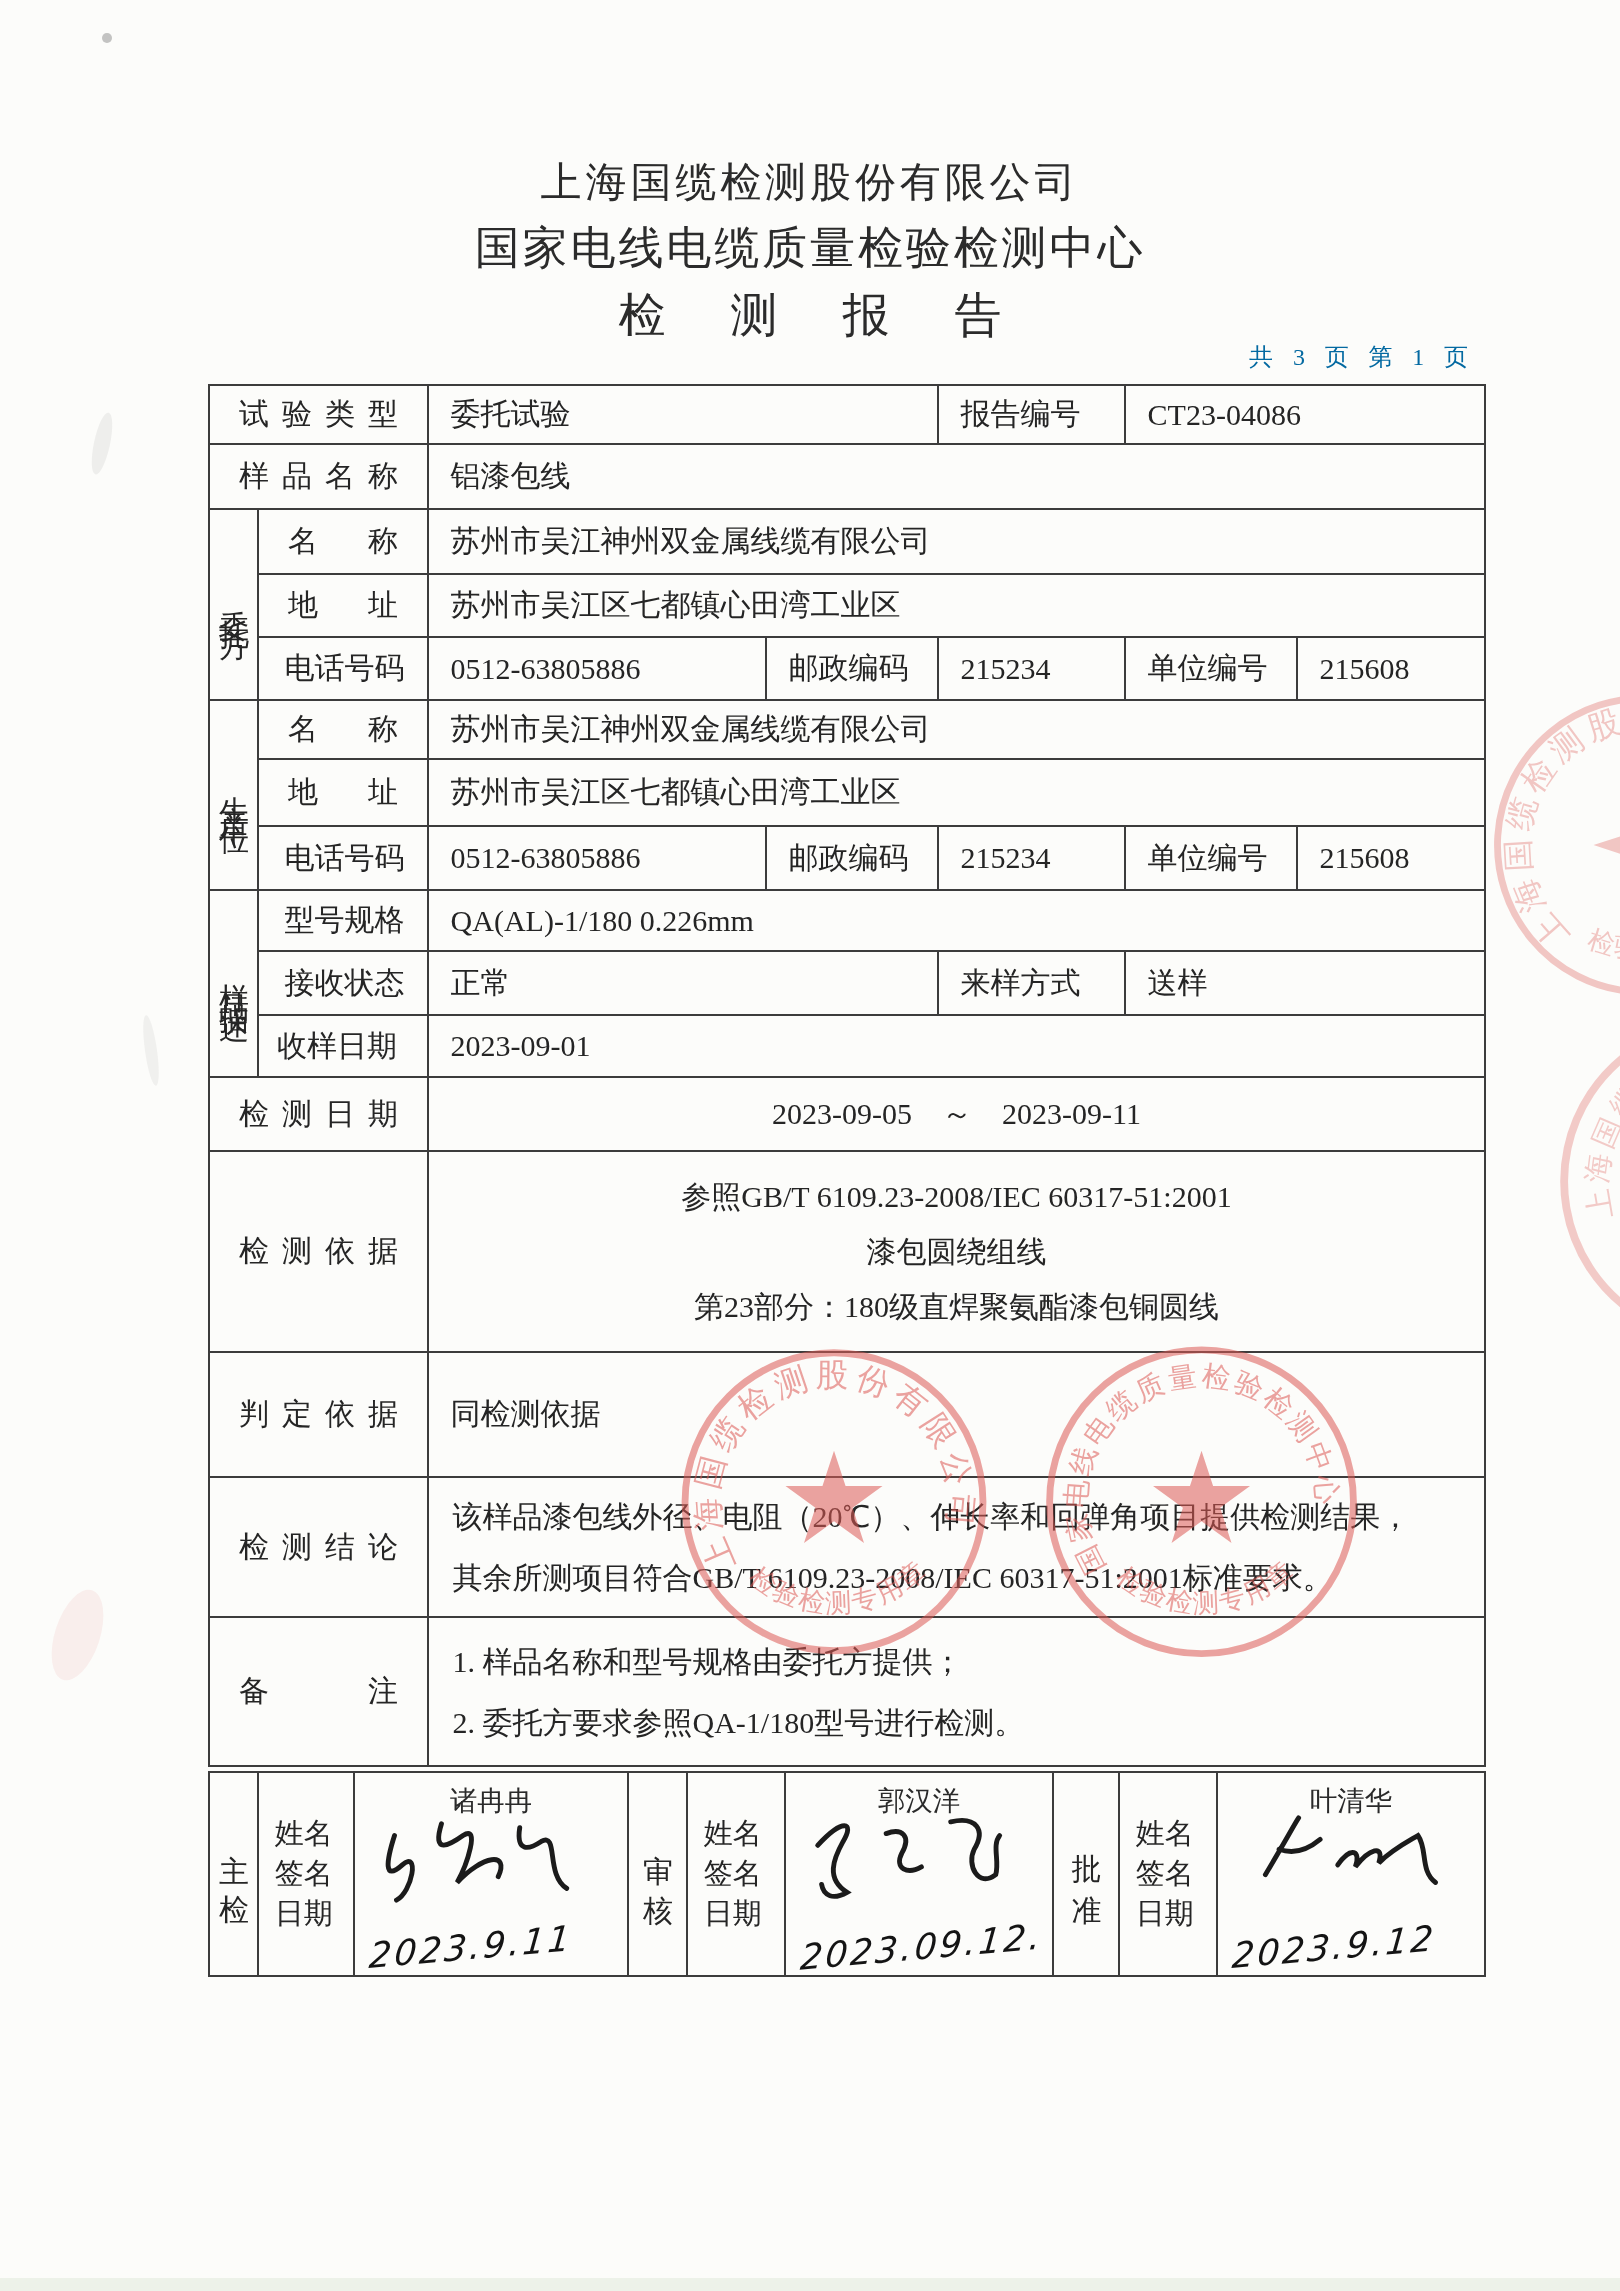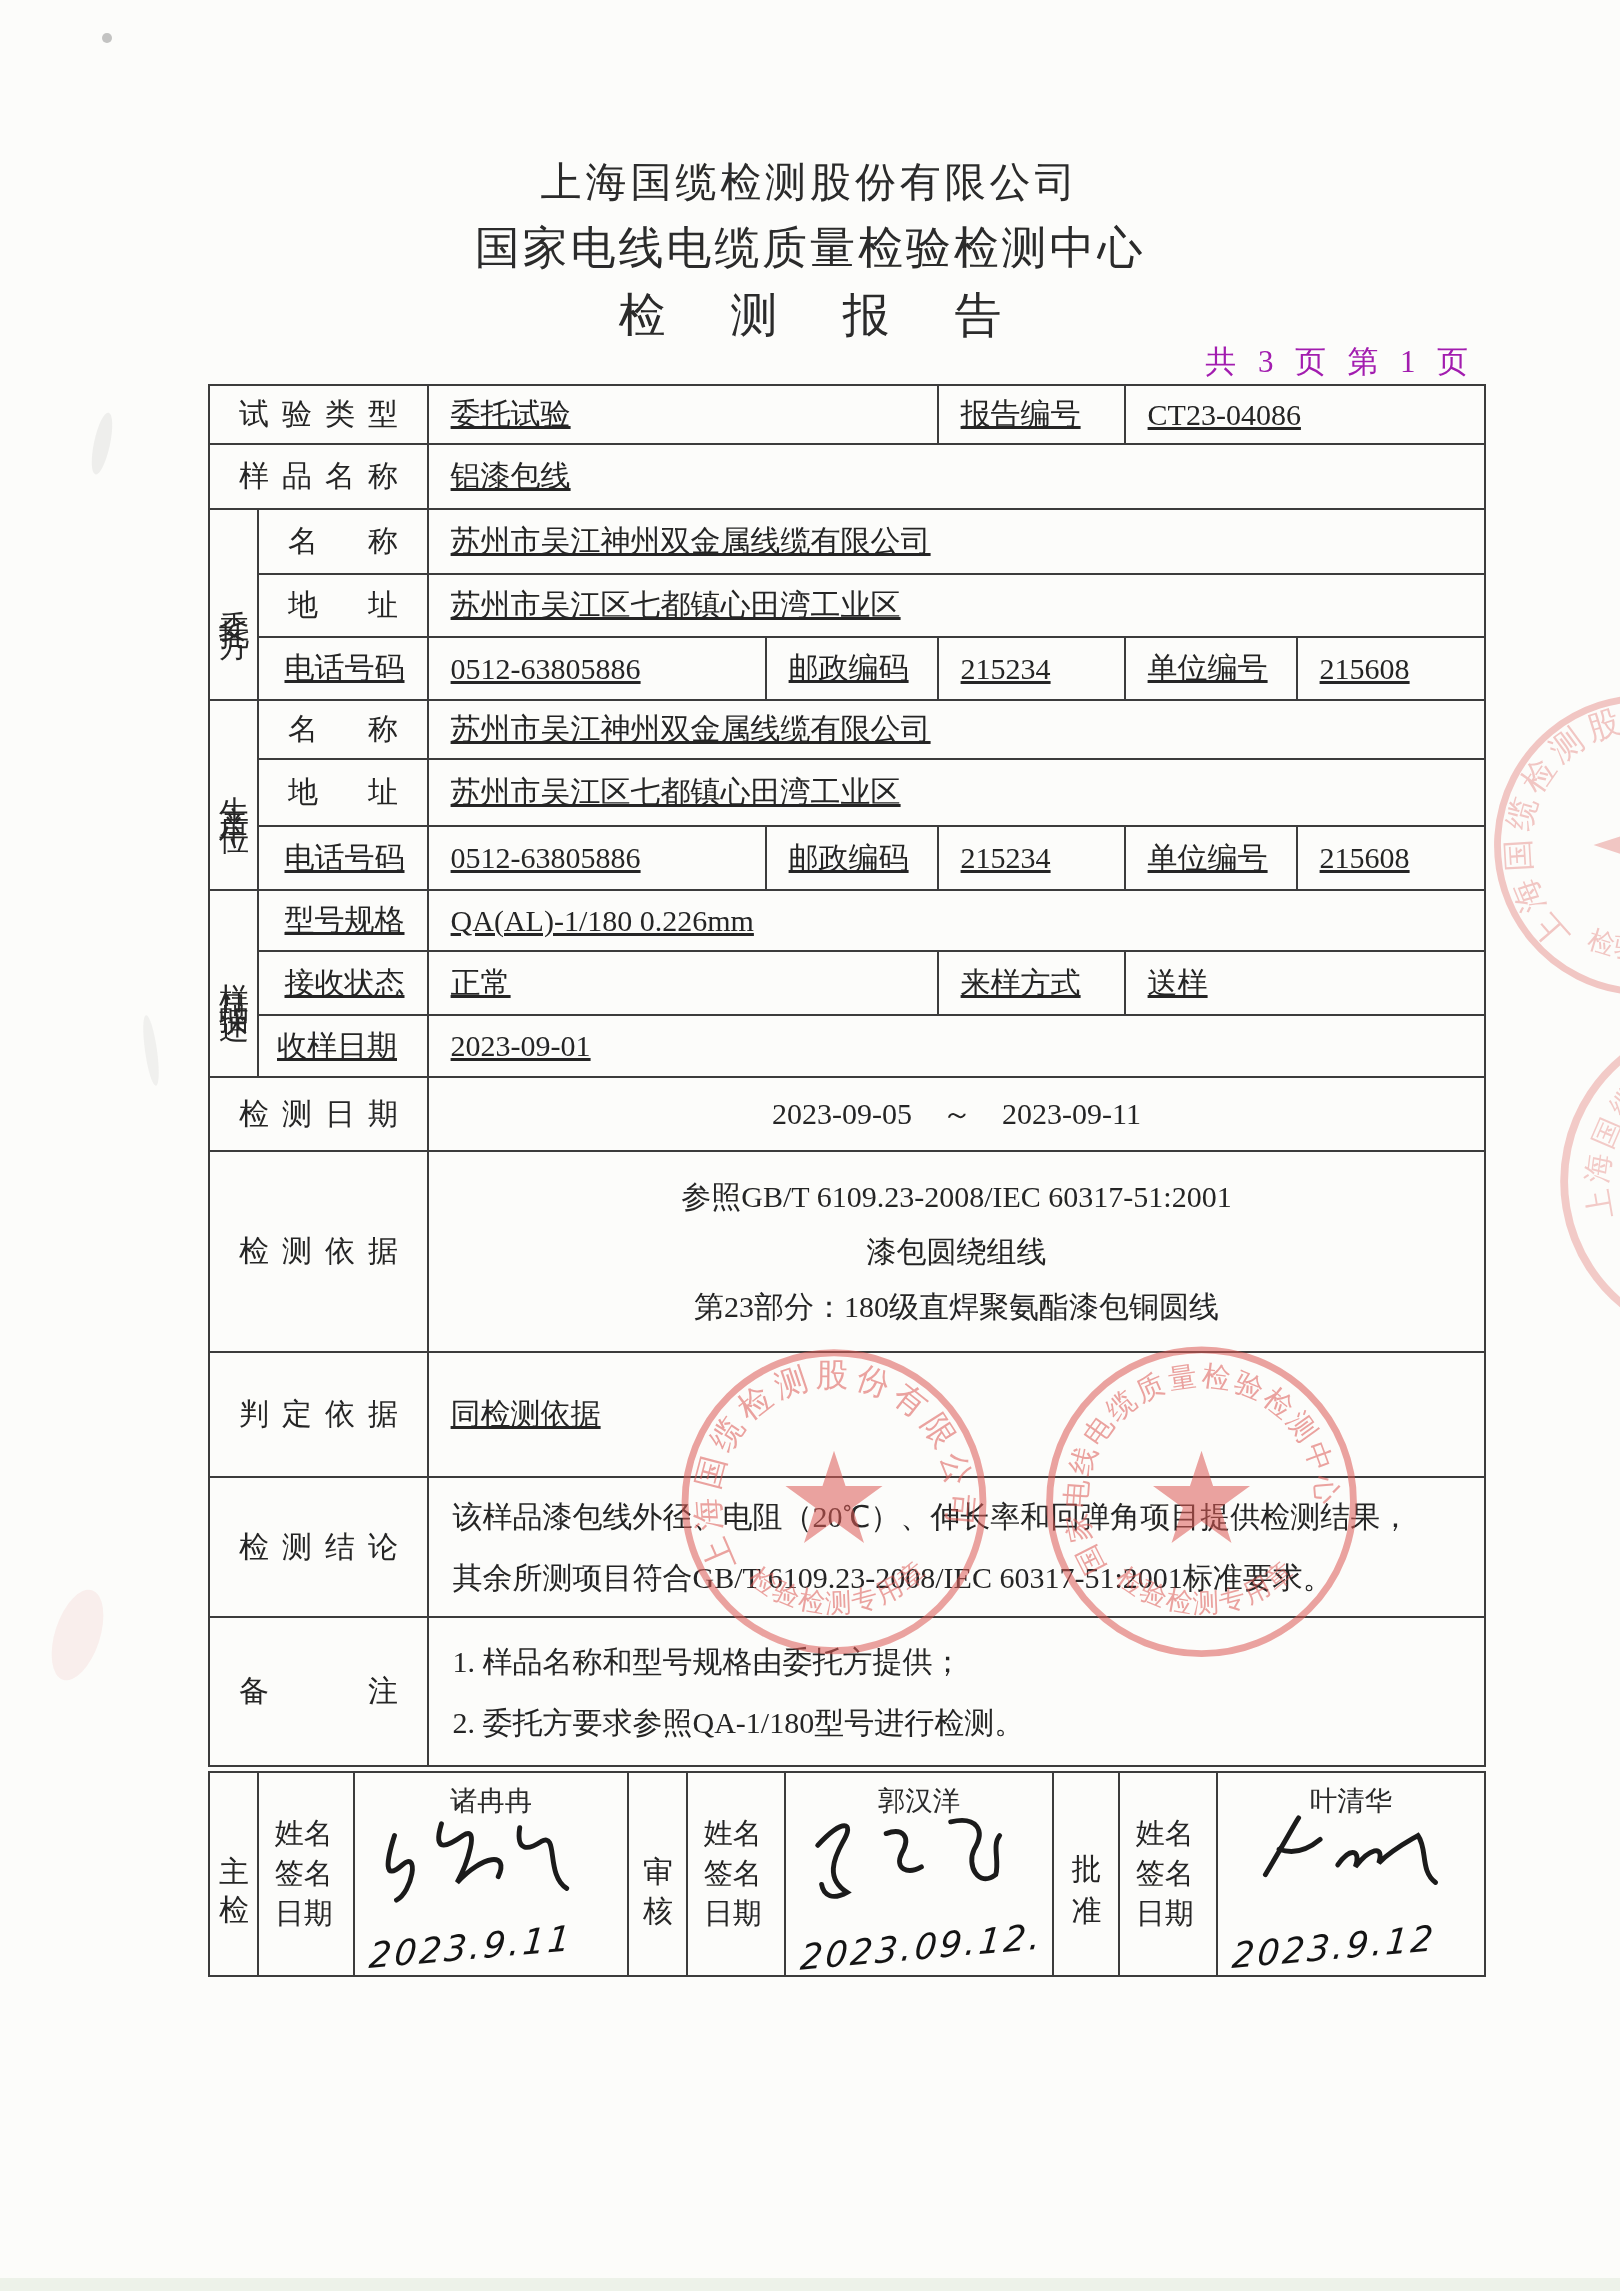--- a/index.html
+++ b/index.html
@@ -6,31 +6,31 @@
   body { background:#9a9a9a; font-family:"Liberation Serif", serif; }
   .page {
     position:relative; width:1620px; height:2292px; margin:0 auto;
     background:#fcfcfa; overflow:hidden; color:#242424;
   }
   
   .hdr { position:absolute; left:0; width:100%; text-align:center; color:#2b2b2b; }
   .hdr1 { top:155px; font-size:41px; letter-spacing:3.9px; }
   .hdr2 { top:218px; font-size:45px; letter-spacing:2.9px; }
   .hdr3 { top:284px; font-size:47px; letter-spacing:65px; text-indent:65px; }
-  .pageinfo { position:absolute; top:341px; right:145px; font-size:31px; letter-spacing:6.9px; color:#a21caf; }
+  .pageinfo { position:absolute; top:341px; right:145px; font-size:24px; letter-spacing:6.9px; color:#0369a1; }
   
   table { border-collapse:collapse; table-layout:fixed; position:absolute; left:208px; width:1275px; }
   #main-table { top:384px; }
   #sig-table  { top:1771px; }
   td {
     border:2px solid #3c3c3c; font-size:30px; color:#252525;
     padding:0 0 0 23.5px; vertical-align:middle; overflow:hidden;
   }
   td.lbl   { text-align:justify; text-align-last:justify; padding:0 29px;margin-left:48px; }
-  td.plain { padding-left:21.6px;text-decoration:underline; }
+  td.plain { padding-left:21.6px; }
   td.center{ text-align:center; padding:0; }
   td.vgroup{
     text-align:center; padding:0; vertical-align:middle;
   }
   .vtext {
     writing-mode:vertical-rl; text-orientation:upright;
     letter-spacing:9.8px; margin:0 auto; display:inline-block; font-size:30px;
   }
   .vtext.wide { letter-spacing:41px; }
   .basis-line { text-align:center; font-size:30px; line-height:55px; }

